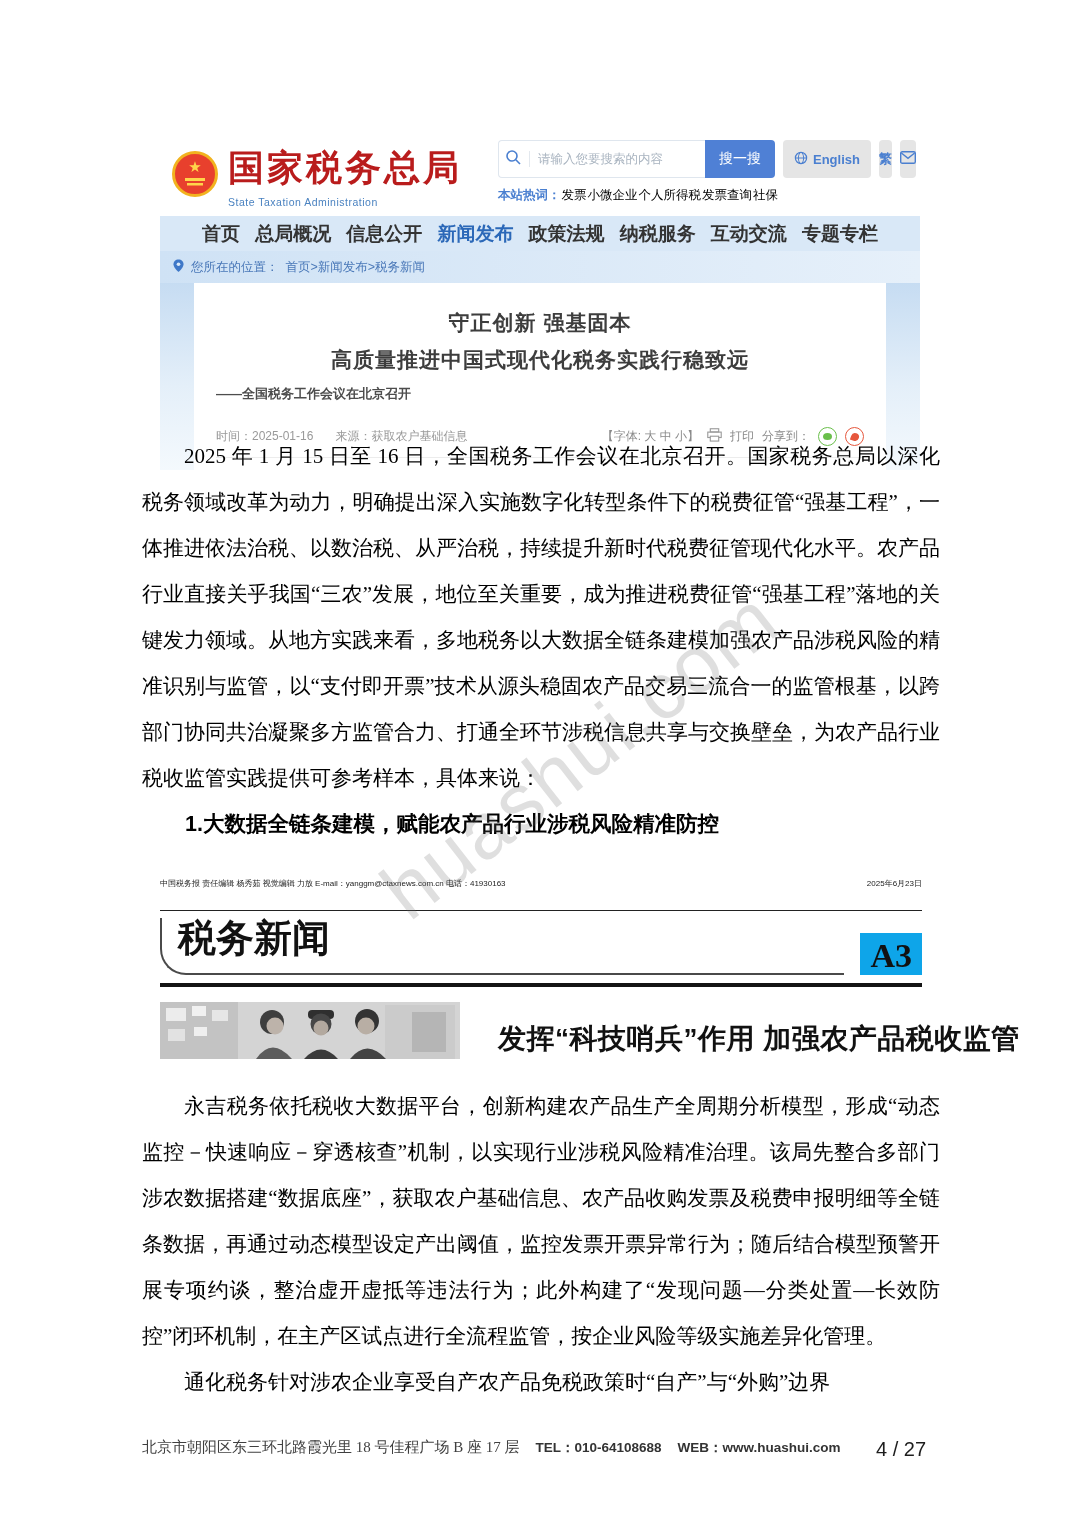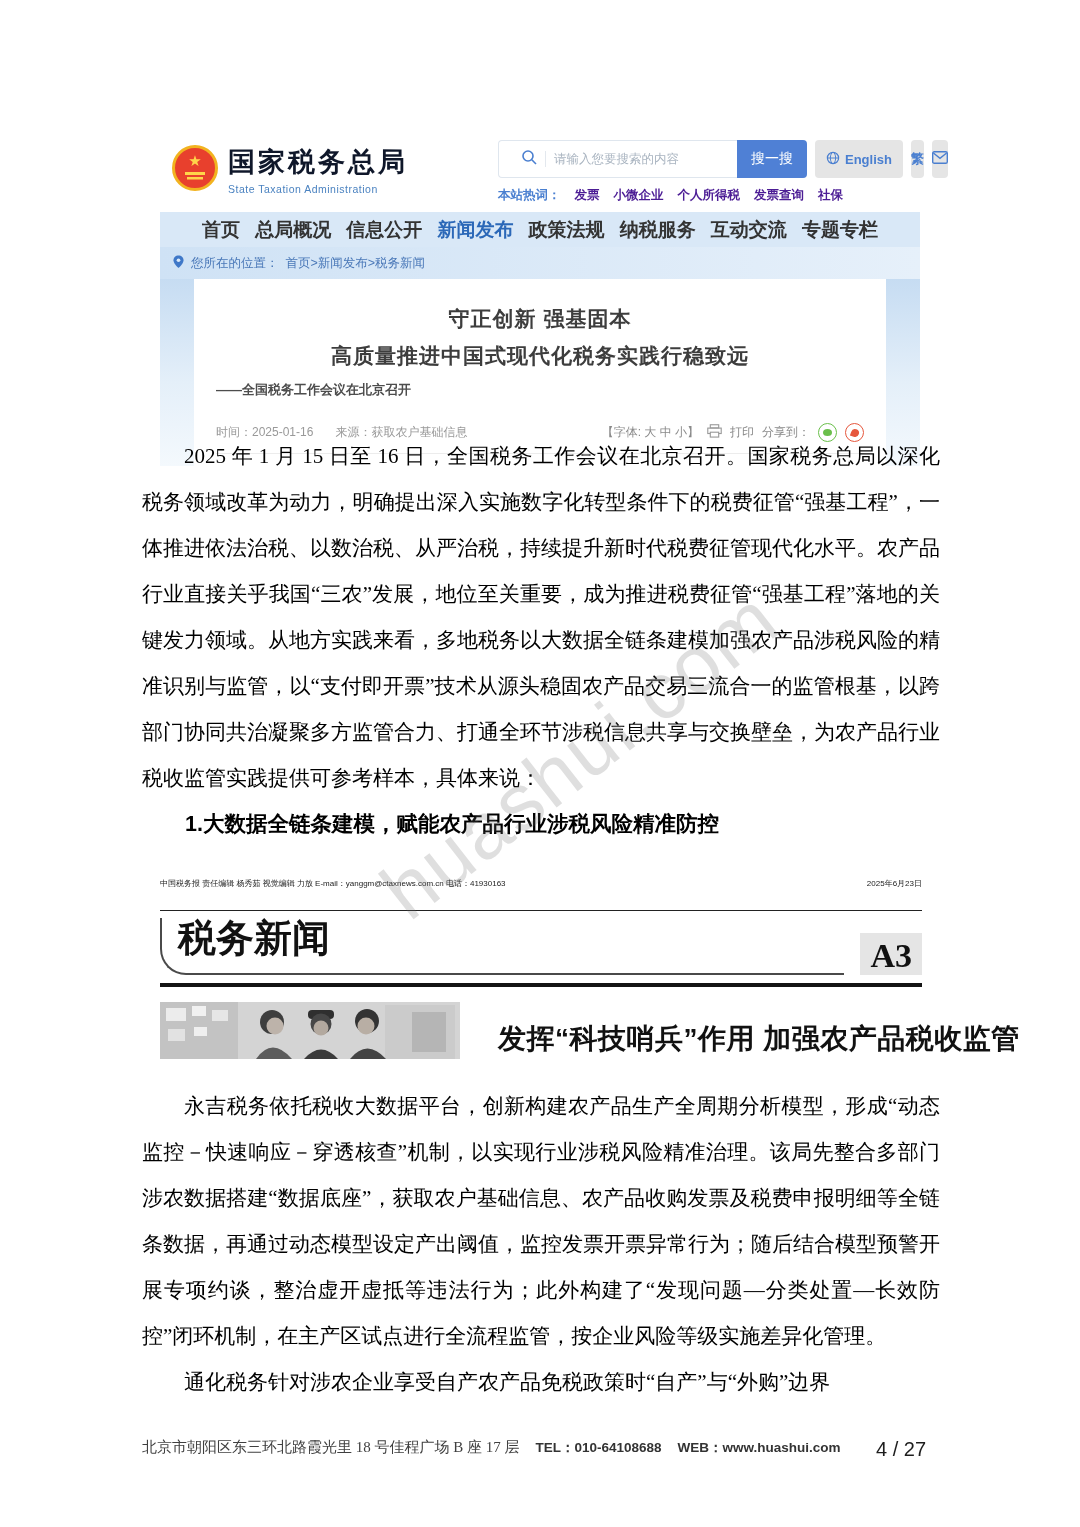--- a/index.html
+++ b/index.html
@@ -3,35 +3,35 @@
 <meta charset="utf-8">
 <style>
   * { margin:0; padding:0; box-sizing:border-box; }
   body { background:#888; font-family:"Liberation Sans", sans-serif; }
   .page { position:relative; width:1080px; height:1527px; background:#fff; margin:0 auto; overflow:hidden; }
 
   
   .shot { position:absolute; left:160px; top:130px; width:760px; font-family:"Liberation Sans", sans-serif; }
   .site-header { display:flex; justify-content:space-between; align-items:flex-start; background:#fff; padding:10px 10px 4px 12px; }
   .logo { display:flex; align-items:center; gap:10px; margin-top:4px; }
-  .logo-cn { color:#0f172a; font-size:27px; font-weight:bold; letter-spacing:3px; }
+  .logo-cn { color:#b91c1c; font-size:36px; font-weight:bold; letter-spacing:3px; }
   .logo-en { color:#4a82c0; font-size:10.5px; margin-top:3px; letter-spacing:0.5px; }
   .search-area { width:412px; }
   .search-row { display:flex; align-items:center; gap:8px; }
   .search-group { flex:1; display:flex; height:38px; }
-  .search-box { flex:1; display:flex; align-items:center; gap:8px; border:1px solid #dfe6ee; border-right:none; border-radius:4px 0 0 4px; background:#fff; padding:0 22px; }
+  .search-box { flex:1; display:flex; align-items:center; gap:8px; border:1px solid #dfe6ee; border-right:none; border-radius:4px 0 0 4px; background:#fff; padding:0 6px; }
   .search-box input { border:none; outline:none; flex:1; font-size:12.5px; color:#333; font-family:"Liberation Sans", sans-serif; }
   .search-box input::placeholder { color:#a9b4c0; }
   .vsep { width:1px; height:16px; background:#e3e8ee; }
   .search-btn { width:70px; background:#4f80d5; color:#fff; font-size:14px; border:none; border-radius:0 4px 4px 0; cursor:pointer; }
   .btn-light { height:38px; background:#e5e5e5; color:#4a7fd0; border:none; border-radius:4px; display:flex; align-items:center; justify-content:center; gap:5px; font-size:13px; padding:0 11px; cursor:pointer; font-weight:bold; }
   .btn-sq { width:38px; padding:0; }
-  .hotwords { margin-top:9px; font-size:12.5px; display:flex; gap:14px; align-items:flex-end; }
+  .hotwords { margin-top:9px; font-size:12.5px; display:flex; gap:1px; align-items:flex-end; }
   .hotwords .hw-label { color:#4a7fd0; font-weight:bold; }
-  .hotwords .hw-item { color:#4c1d95; cursor:pointer;font-weight:bold; }
+  .hotwords .hw-item { color:#000000; cursor:pointer; }
 
   .site-nav { display:flex; background:#d9e8f7; height:35px; align-items:center; justify-content:space-between; padding:0 42px; margin-top:4px; }
   .nav-item { font-size:19px; font-weight:bold; color:#333; cursor:pointer; white-space:nowrap; }
   .nav-item.active { color:#2b68b8; }
 
   .site-breadcrumb { height:32px; background:linear-gradient(90deg,#cfe2f5,#e6f0fa); display:flex; align-items:center; padding:0 13px; font-size:12.5px; color:#4a78b8; gap:7px; }
 
   .site-article { background:linear-gradient(180deg,#c6dcf2 0%, #e4eff9 55%, #f4f9fd 100%); padding:0 34px; }
   .article-card { background:#fff; padding:26px 22px 12px; }
   .a-title { text-align:center; font-size:21px; color:#3d3d3d; font-weight:600; letter-spacing:1px; }
@@ -50,21 +50,21 @@
   .doc { position:absolute; left:142px; top:433px; width:798px; font-family:"Liberation Serif", serif; font-size:21px; line-height:46px; color:#000; text-align:justify; }
   .doc p { text-indent:2em; }
   .doc h3 { font-size:21.5px; font-weight:bold; text-indent:2em; line-height:46px; margin-top:0; font-family:"Liberation Sans", sans-serif; }
 
   
   .newspaper { margin:14px 18px 8px; font-family:"Liberation Sans", sans-serif; text-align:left; }
   .np-masthead { display:flex; justify-content:space-between; align-items:flex-end; font-size:8px; color:#222; border-bottom:1.5px solid #222; padding-bottom:3px; text-indent:0; }
   .np-titlerow { display:flex; align-items:stretch; margin-top:7px; }
   .np-section-wrap { flex:1; border-left:2px solid #4a4a4a; border-bottom:2px solid #4a4a4a; border-bottom-left-radius:26px; padding:0 0 6px 16px; margin-right:16px; }
   .np-section { font-family:"Liberation Serif", serif; font-size:38px; font-weight:bold; color:#111; line-height:1.1; }
-  .np-a3 { font-family:"Liberation Serif", serif; font-size:34px; font-weight:bold; color:#111; background:#e5e5e5; padding:6px 10px 2px; align-self:flex-end; line-height:1; }
+  .np-a3 { font-family:"Liberation Serif", serif; font-size:34px; font-weight:bold; color:#111; background:#0ea5e9; padding:6px 10px 2px; align-self:flex-end; line-height:1; }
   .np-thickbar { height:4px; background:#141414; margin-top:8px; }
   .np-photorow { display:flex; align-items:center; margin-top:15px; }
   .np-divider { width:2px; height:50px; background:#8a8a8a; margin:0 19px; }
   .np-headline { font-size:28px; font-weight:900; color:#111; letter-spacing:0.5px; white-space:nowrap; font-family:"Liberation Sans", sans-serif; }
 
   
   .watermark { position:absolute; left:295px; top:590px; width:570px; height:330px; display:flex; align-items:center; justify-content:center; transform:rotate(-38deg); font-size:80px; color:rgba(110,110,110,0.22); font-family:"Liberation Sans", sans-serif; letter-spacing:2px; pointer-events:none; z-index:6; }
 
   
   .footer { position:absolute; left:142px; top:1438px; width:700px; display:flex; align-items:baseline; gap:16px; font-size:15px; color:#3f3f3f; font-family:"Liberation Serif", serif; white-space:nowrap; }

